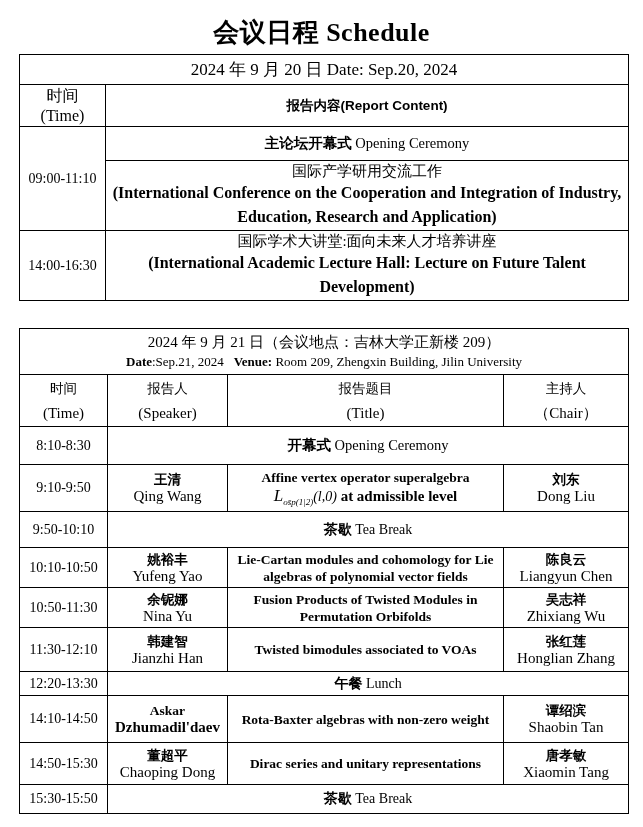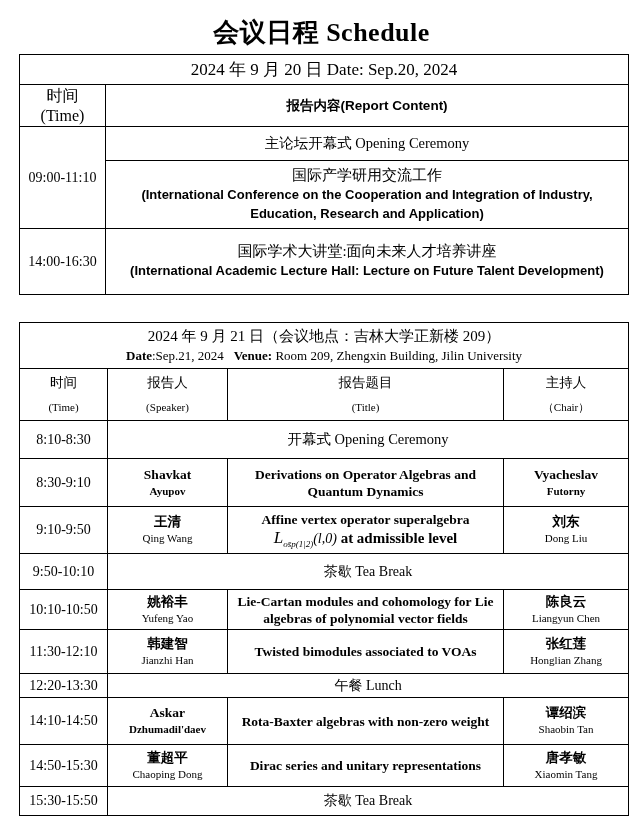--- a/index.html
+++ b/index.html
@@ -32,39 +32,39 @@
     padding: 1px 4px;
     overflow: hidden;
   }
   .t1 { margin-top: 0px; }
   .t2 { margin-top: 27px; }
 
   .date-hdr { font-size: 17px; height: 30px; }
   .colhdr-t1-time { font-size: 16px; height: 25px; }
   .colhdr-t1-content { font-size: 13.5px; font-weight: bold; font-family: "Liberation Sans", sans-serif; margin-top: 12px; }
 
-  .zh-bold { font-weight: normal; text-align: center; }
+  .zh-bold { font-weight: bold; text-align: center; }
   .en-reg  { font-weight: normal; }
   .cn15 { font-size: 15px; }
   .en-note {
-    font-family: Liberation Sans, sans-serif;
+    font-family: Liberation Serif, serif;
     font-weight: bold;
-    font-size: 13px;
+    font-size: 16px;
     line-height: 1.5;
     display: block;
   }
   .time-cell { font-size: 14px; }
   .mix { font-size: 14.5px; }
 
   .d2-date-zh { font-size: 15px; display: block; padding-top: 3px; }
   .d2-date-en { font-size: 13px; display: block; padding: 2px 0 3px 0; }
   .b { font-weight: bold; }
   .hdr2 { font-size: 13.5px; line-height: 24px; margin-top: 40px; }
   .name-l1 { display: block; font-size: 13.5px; line-height: 17px; }
-  .name-l2 { display: block; font-size: 11px; line-height: 17px; }
+  .name-l2 { display: block; font-size: 15px; line-height: 17px; }
   .talk-title { font-weight: bold; font-size: 13.5px; line-height: 17px; }
   .math { font-size: 15px; font-weight: bold; }
   .math .L { font-style: italic; font-size: 17px; font-weight: normal; }
   .math sub { font-size: 9px; font-style: italic; font-weight: normal; }
   .math .args { font-style: italic; font-weight: normal; font-size: 14px; }
   .math .tail { font-weight: bold; font-size: 15px; text-align: right; }
   .break-row { font-size: 14px; }
 </style>
 </head>
 <body>
@@ -141,32 +141,20 @@
   </tr>
 
   <tr>
     <td class="time-cell" style="height:38px">8:10-8:30</td>
     <td colspan="3" class="mix">
       <span class="zh-bold">开幕式</span>
       <span class="en-reg">Opening Ceremony</span>
     </td>
   </tr>
 
-  <tr>
-    <td class="time-cell" style="height:48px">8:30-9:10</td>
-    <td>
-      <span class="name-l1 b">Shavkat</span>
-      <span class="name-l2 b">Ayupov</span>
-    </td>
-    <td class="talk-title">Derivations on Operator Algebras and Quantum Dynamics</td>
-    <td>
-      <span class="name-l1 b">Vyacheslav</span>
-      <span class="name-l2 b">Futorny</span>
-    </td>
-  </tr>
 
   <tr>
     <td class="time-cell" style="height:47px">9:10-9:50</td>
     <td>
       <span class="name-l1 b">王清</span>
       <span class="name-l2">Qing Wang</span>
     </td>
     <td>
       <span class="talk-title" style="display:block">Affine vertex operator superalgebra</span>
       <span class="math"><span class="L">L</span><sub>os̄p(1|2)</sub><span class="args">(l,0)</span><span class="tail"> at admissible level</span></span>
@@ -191,20 +179,32 @@
       <span class="name-l1 b">姚裕丰</span>
       <span class="name-l2">Yufeng Yao</span>
     </td>
     <td class="talk-title">Lie-Cartan modules and cohomology for Lie algebras of polynomial vector fields</td>
     <td>
       <span class="name-l1 b">陈良云</span>
       <span class="name-l2">Liangyun Chen</span>
     </td>
   </tr>
 
+  <tr>
+    <td class="time-cell" style="height:40px">10:50-11:30</td>
+    <td>
+      <span class="name-l1 b">余铌娜</span>
+      <span class="name-l2">Nina Yu</span>
+    </td>
+    <td class="talk-title">Fusion Products of Twisted Modules in Permutation Orbifolds</td>
+    <td>
+      <span class="name-l1 b">吴志祥</span>
+      <span class="name-l2">Zhixiang Wu</span>
+    </td>
+  </tr>
 
   <tr>
     <td class="time-cell" style="height:44px">11:30-12:10</td>
     <td>
       <span class="name-l1 b">韩建智</span>
       <span class="name-l2">Jianzhi Han</span>
     </td>
     <td class="talk-title">Twisted bimodules associated to VOAs</td>
     <td>
       <span class="name-l1 b">张红莲</span>

